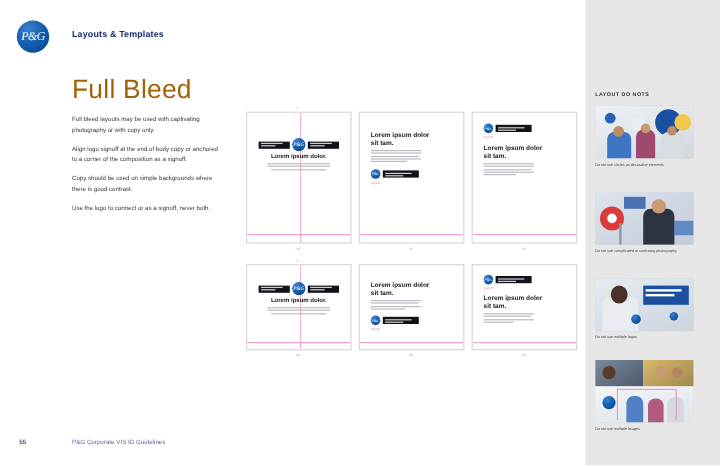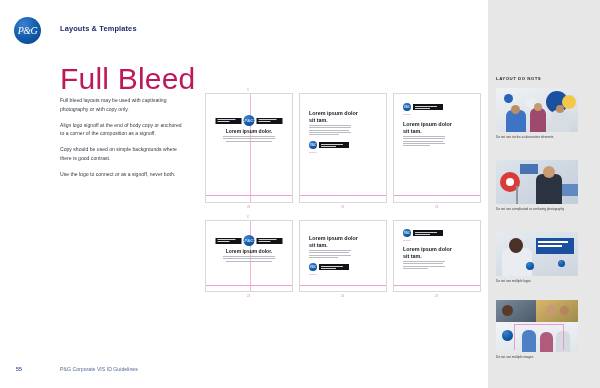--- a/index.html
+++ b/index.html
@@ -22,21 +22,21 @@
     font-size: 10px; letter-spacing: -0.5px;
   }
   .header-title {
     position: absolute; left: 60px; top: 24px;
     font-size: 7.4px; font-weight: bold; color: #1e2a6b; letter-spacing: .15px;
   }
 
   
   .page-title {
     position: absolute; left: 60px; top: 62px;
-    font-size: 30px; font-weight: 400; color: #be185d; letter-spacing: .2px;
+    font-size: 22px; font-weight: 400; color: #a16207; letter-spacing: .2px;
   }
 
   
   .body-copy { position: absolute; left: 60px; top: 96px; width: 125px; }
   .body-copy p {
     font-size: 5.1px; line-height: 1.72; color: #333a44; margin-bottom: 7px;
   }
   .body-copy p:last-child { margin-bottom: 0; }
 
   

